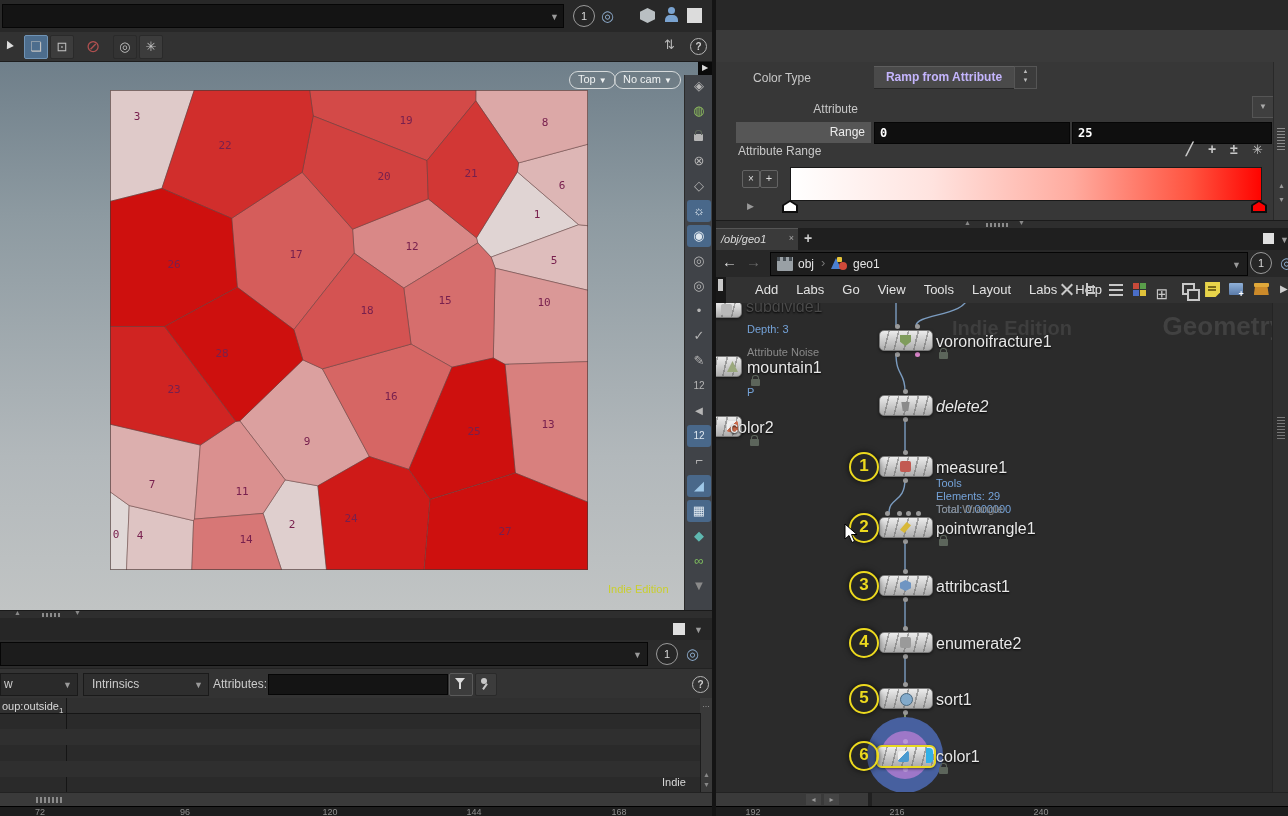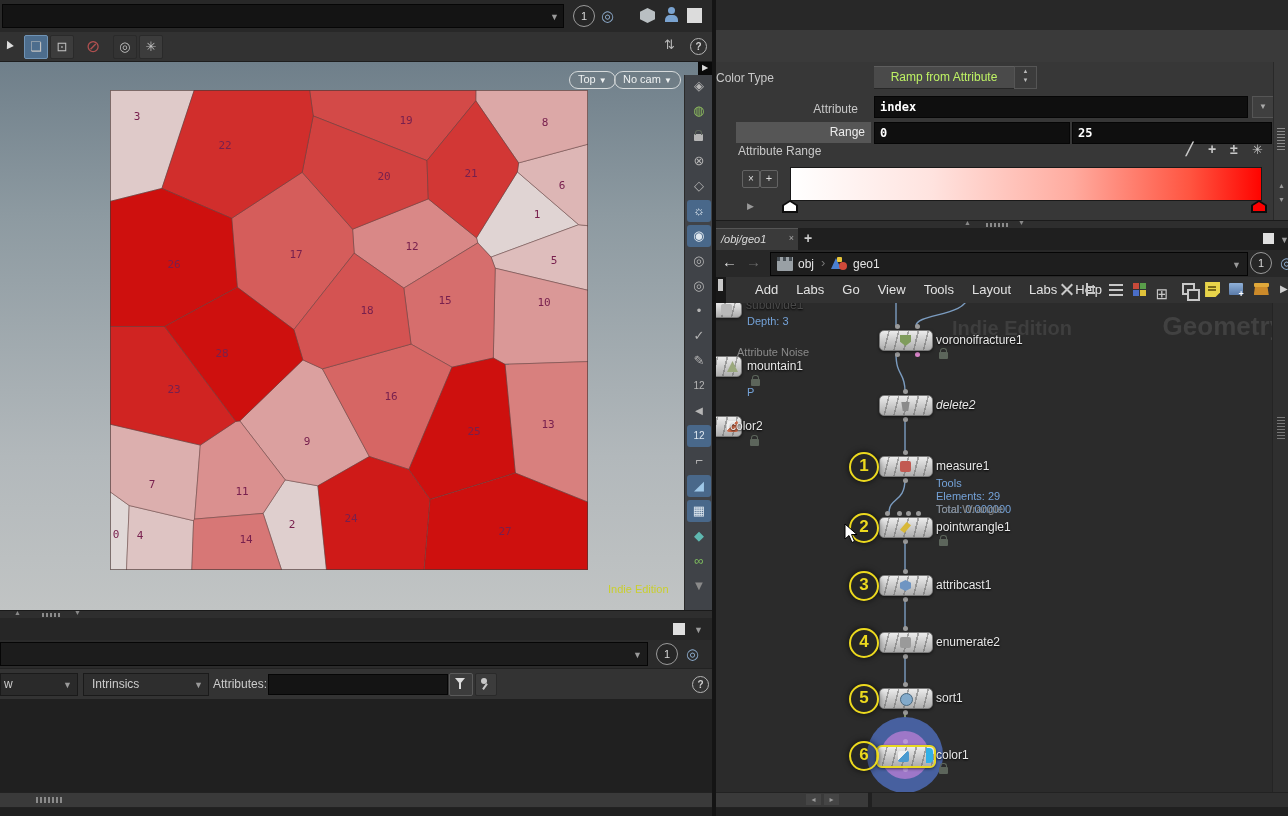--- a/index.html
+++ b/index.html
@@ -35,21 +35,21 @@
   .measure-icon{background:#c25a52;border-radius:2px;}
   .wrangle-icon{background:#d8b838;clip-path:polygon(0 70%,60% 0,100% 30%,40% 100%);}
   .attribcast-icon{background:#6f95c2;clip-path:polygon(50% 0,100% 25%,100% 75%,50% 100%,0 75%,0 25%);}
   .enumerate-icon{background:#9a9a9a;border-radius:2px;}
   .sort-icon{background:#82aacb;border-radius:50%;border:1px solid #49687f;}
   .color-icon{background:linear-gradient(135deg,#efefef 45%,#4a9ad0 45%);border-radius:2px;}
   .subdivide-icon{background:#b8b8b8;border-radius:2px;}
   .mountain-icon{background:#9aa87c;clip-path:polygon(50% 0,100% 100%,0 100%);}
   .color2-icon{background:linear-gradient(135deg,#efefef 45%,#cc6a4a 45%);border-radius:2px;}
   .ndot{position:absolute;width:5px;height:5px;border-radius:50%;background:#9a9a9a;}
-  .nlabel{position:absolute;left:220px;font-size:12px;color:#e8e8e8;text-shadow:0 1px 2px #000;white-space:nowrap;}
+  .nlabel{position:absolute;left:220px;font-size:16px;color:#e8e8e8;text-shadow:0 1px 2px #000;white-space:nowrap;}
   .ninfo{position:absolute;left:220px;font-size:11px;color:#74a2d8;white-space:nowrap;}
   .nghost{position:absolute;left:220px;font-size:11px;color:#8a8a8a;white-space:nowrap;}
   .nbadge{position:absolute;left:133px;width:26px;height:26px;border:2px solid #ecd91e;border-radius:50%;
         color:#ecd91e;font-size:17px;font-weight:bold;text-align:center;line-height:24px;
         background:rgba(25,25,25,.3);box-shadow:0 0 6px rgba(0,0,0,.7);}
   .rampmark{position:absolute;width:16px;height:13px;}
   .rampmark .o{position:absolute;inset:0;background:#0d0d0d;clip-path:polygon(50% 0,100% 38%,100% 100%,0 100%,0 38%);}
   .rampmark .i{position:absolute;inset:2px;clip-path:polygon(50% 0,100% 42%,100% 100%,0 100%,0 42%);}
   .menu-item{padding:0 9px;line-height:26px;font-size:13px;color:#e2e2e2;display:inline-block;}
   .mi{position:relative;width:18px;height:18px;display:inline-block;margin-right:3px;}
@@ -217,28 +217,53 @@
       <div class="abs" style="left:5px;top:4px;width:0;height:0;border-left:5px solid transparent;border-right:5px solid transparent;border-top:6px solid #ddd;"></div>
       <div class="abs" style="left:9px;top:9px;width:2px;height:6px;background:#ddd;"></div>
     </div>
     <div class="abs" style="left:475px;top:4px;width:20px;height:21px;background:#3c3c3c;border:1px solid #2a2a2a;border-radius:2px;">
       <div class="abs" style="left:5px;top:4px;width:6px;height:6px;border-radius:50%;background:#c8c8c8;"></div>
       <div class="abs" style="left:8px;top:9px;width:2px;height:7px;background:#c8c8c8;transform:rotate(35deg);"></div>
     </div>
     <div class="help-circ" style="left:692px;top:7px;">?</div>
   </div>
 
+  <div class="abs" style="left:0;top:698px;width:712px;height:94px;background:#2a2a2a;overflow:hidden;">
+    <div class="abs" style="left:0;top:0;width:700px;height:15px;background:#303030;border-bottom:1px solid #151515;"></div>
+    <div class="abs" style="left:66px;top:0;width:1px;height:94px;background:#151515;"></div>
+    <div class="abs" style="left:0;top:31px;width:700px;height:16px;background:#2f2f2f;"></div>
+    <div class="abs" style="left:0;top:63px;width:700px;height:16px;background:#2f2f2f;"></div>
+    <span class="abs" style="left:2px;top:2px;color:#d8d8d8;font-size:11px;">
+      <span>oup:outside</span><sub style="font-size:8px;">1</sub>
+    </span>
+    <div class="abs" style="left:700px;top:0;width:12px;height:15px;background:#3a3a3a;color:#bbb;font-size:8px;text-align:center;line-height:13px;">…</div>
+    <div class="abs sb" style="left:700px;top:15px;width:12px;height:79px;border-left:1px solid #1c1c1c;">
+      <span class="abs" style="left:2px;top:58px;font-size:7px;color:#888;">▲</span>
+      <span class="abs" style="left:2px;top:68px;font-size:7px;color:#888;">▼</span>
+    </div>
+    <span class="abs" style="left:662px;top:78px;color:#d8d8d8;font-size:11px;">Indie</span>
+  </div>
 
   <div class="abs sb" style="left:0;top:792px;width:868px;height:14px;border-top:1px solid #222;border-bottom:1px solid #222;">
     <div class="abs gripdots" style="left:36px;top:4px;width:26px;height:6px;"></div>
     <div class="abs" style="left:806px;top:1px;width:15px;height:11px;background:#454545;color:#999;font-size:8px;text-align:center;line-height:11px;">◂</div>
     <div class="abs" style="left:824px;top:1px;width:15px;height:11px;background:#454545;color:#999;font-size:8px;text-align:center;line-height:11px;">▸</div>
   </div>
   <div class="abs" style="left:872px;top:792px;width:416px;height:14px;background:#303030;border-top:1px solid #222;"></div>
 
+  <div id="ruler" class="abs" style="left:0;top:806px;width:1288px;height:10px;background:#1d1d1d;border-top:1px solid #000;overflow:hidden;">
+      <span class="tl-num" style="left: 40px;">72</span>
+      <span class="tl-num" style="left: 185px;">96</span>
+      <span class="tl-num" style="left: 330px;">120</span>
+      <span class="tl-num" style="left: 474px;">144</span>
+      <span class="tl-num" style="left: 619px;">168</span>
+      <span class="tl-num" style="left: 753px;">192</span>
+      <span class="tl-num" style="left: 897px;">216</span>
+      <span class="tl-num" style="left: 1041px;">240</span>
+    </div>
 
   <div class="abs" style="left:712px;top:0;width:4px;height:816px;background:#141414;"></div>
 
   <div class="abs" style="left:716px;top:0;width:572px;height:30px;background:#282828;border-bottom:1px solid #181818;">
     
     
     
     
     
   </div>
@@ -248,30 +273,27 @@
     
     
     
     
     
     
     
   </div>
 
   <div class="abs" style="left:716px;top:62px;width:572px;height:158px;background:#373737;overflow:hidden;">
-    <div class="abs" style="left:0;top:9px;width:132px;text-align:left;color:#c8c8c8;">Color Type</div>
+    <div class="abs" style="left:0;top:9px;width:132px;text-align:center;color:#c8c8c8;">Color Type</div>
     <div class="abs" style="left:158px;top:4px;width:140px;height:21px;background:#4a4a4a;border-top:1px solid #5e5e5e;border-bottom:1px solid #272727;text-align:center;">
-      <span style="font-weight:normal;color:#bef264;line-height:21px;">Ramp from Attribute</span>
+      <span style="font-weight:bold;color:#c4b5fd;line-height:21px;">Ramp from Attribute</span>
     </div>
     <div class="abs" style="left:298px;top:4px;width:21px;height:21px;background:#3c3c3c;border:1px solid #555;color:#bbb;font-size:6px;text-align:center;line-height:9px;">▲<br>▼</div>
 
     <div class="abs" style="left:0;top:40px;width:142px;text-align:right;color:#c8c8c8;">Attribute</div>
-    <div class="field" style="left:158px;top:34px;width:372px;height:20px;background:#0f0f0f;">
-      <span class="mono" style="position:absolute;left:5px;top:3px;font-weight:bold;color:#fff;font-size:12px;">index</span>
-    </div>
     <div class="abs" style="left:536px;top:34px;width:20px;height:20px;background:#3f3f3f;border:1px solid #555;color:#aaa;font-size:8px;text-align:center;line-height:20px;">▼</div>
 
     <div class="abs" style="left:20px;top:60px;width:135px;height:21px;background:#565656;color:#ececec;text-align:right;line-height:21px;padding-right:6px;box-sizing:border-box;">
       <span>Range</span>
     </div>
     <div class="field" style="left:158px;top:60px;width:194px;height:20px;background:#0f0f0f;">
       <span class="mono" style="position:absolute;left:5px;top:3px;font-weight:bold;color:#fff;">0</span>
     </div>
     <div class="field" style="left:356px;top:60px;width:198px;height:20px;background:#0f0f0f;">
       <span class="mono" style="position:absolute;left:5px;top:3px;font-weight:bold;color:#fff;">25</span>
@@ -387,23 +409,23 @@
   </div>
 
   <div id="network" class="abs" style="left:716px;top:303px;width:572px;height:489px;background:#2b2b2b;overflow:hidden;">
     <div class="abs" style="left:236px;top:14px;font-size:20px;font-weight:bold;color:#3e3e3e;">Indie Edition</div>
     <div class="abs" style="right:4px;top:8px;font-size:26px;font-weight:bold;color:#414141;">Geometry</div>
 
     <div class="nnode" style="left:-30px;top:-2px;width:54px;height:15px;">
         <span class="nicon subdivide-icon" style="left:34px;top:2px;"></span>
       </div>
     <div class="nlabel" style="left:30px;top:-5px;color:#4a4a4a;">subdivide1</div>
-    <div class="ninfo" style="left:31px;top:12px;">Depth: 3</div>
-
-    <div class="nghost" style="left:21px;top:43px;">Attribute Noise</div>
+    <div class="ninfo" style="left:31px;top:20px;">Depth: 3</div>
+
+    <div class="nghost" style="left:31px;top:43px;">Attribute Noise</div>
     <div class="nnode" style="left:-28px;top:53px;">
         <span class="nicon mountain-icon" style="left:38px;"></span>
       </div>
     <div class="nlabel" style="left:31px;top:56px;">mountain1</div>
     <div class="lock" style="left:35px;top:76px;"></div>
     <div class="ninfo" style="left:31px;top:83px;">P</div>
 
     <div class="nnode" style="left:-28px;top:113px;">
         <span class="nicon color2-icon" style="left:38px;"></span>
       </div>

